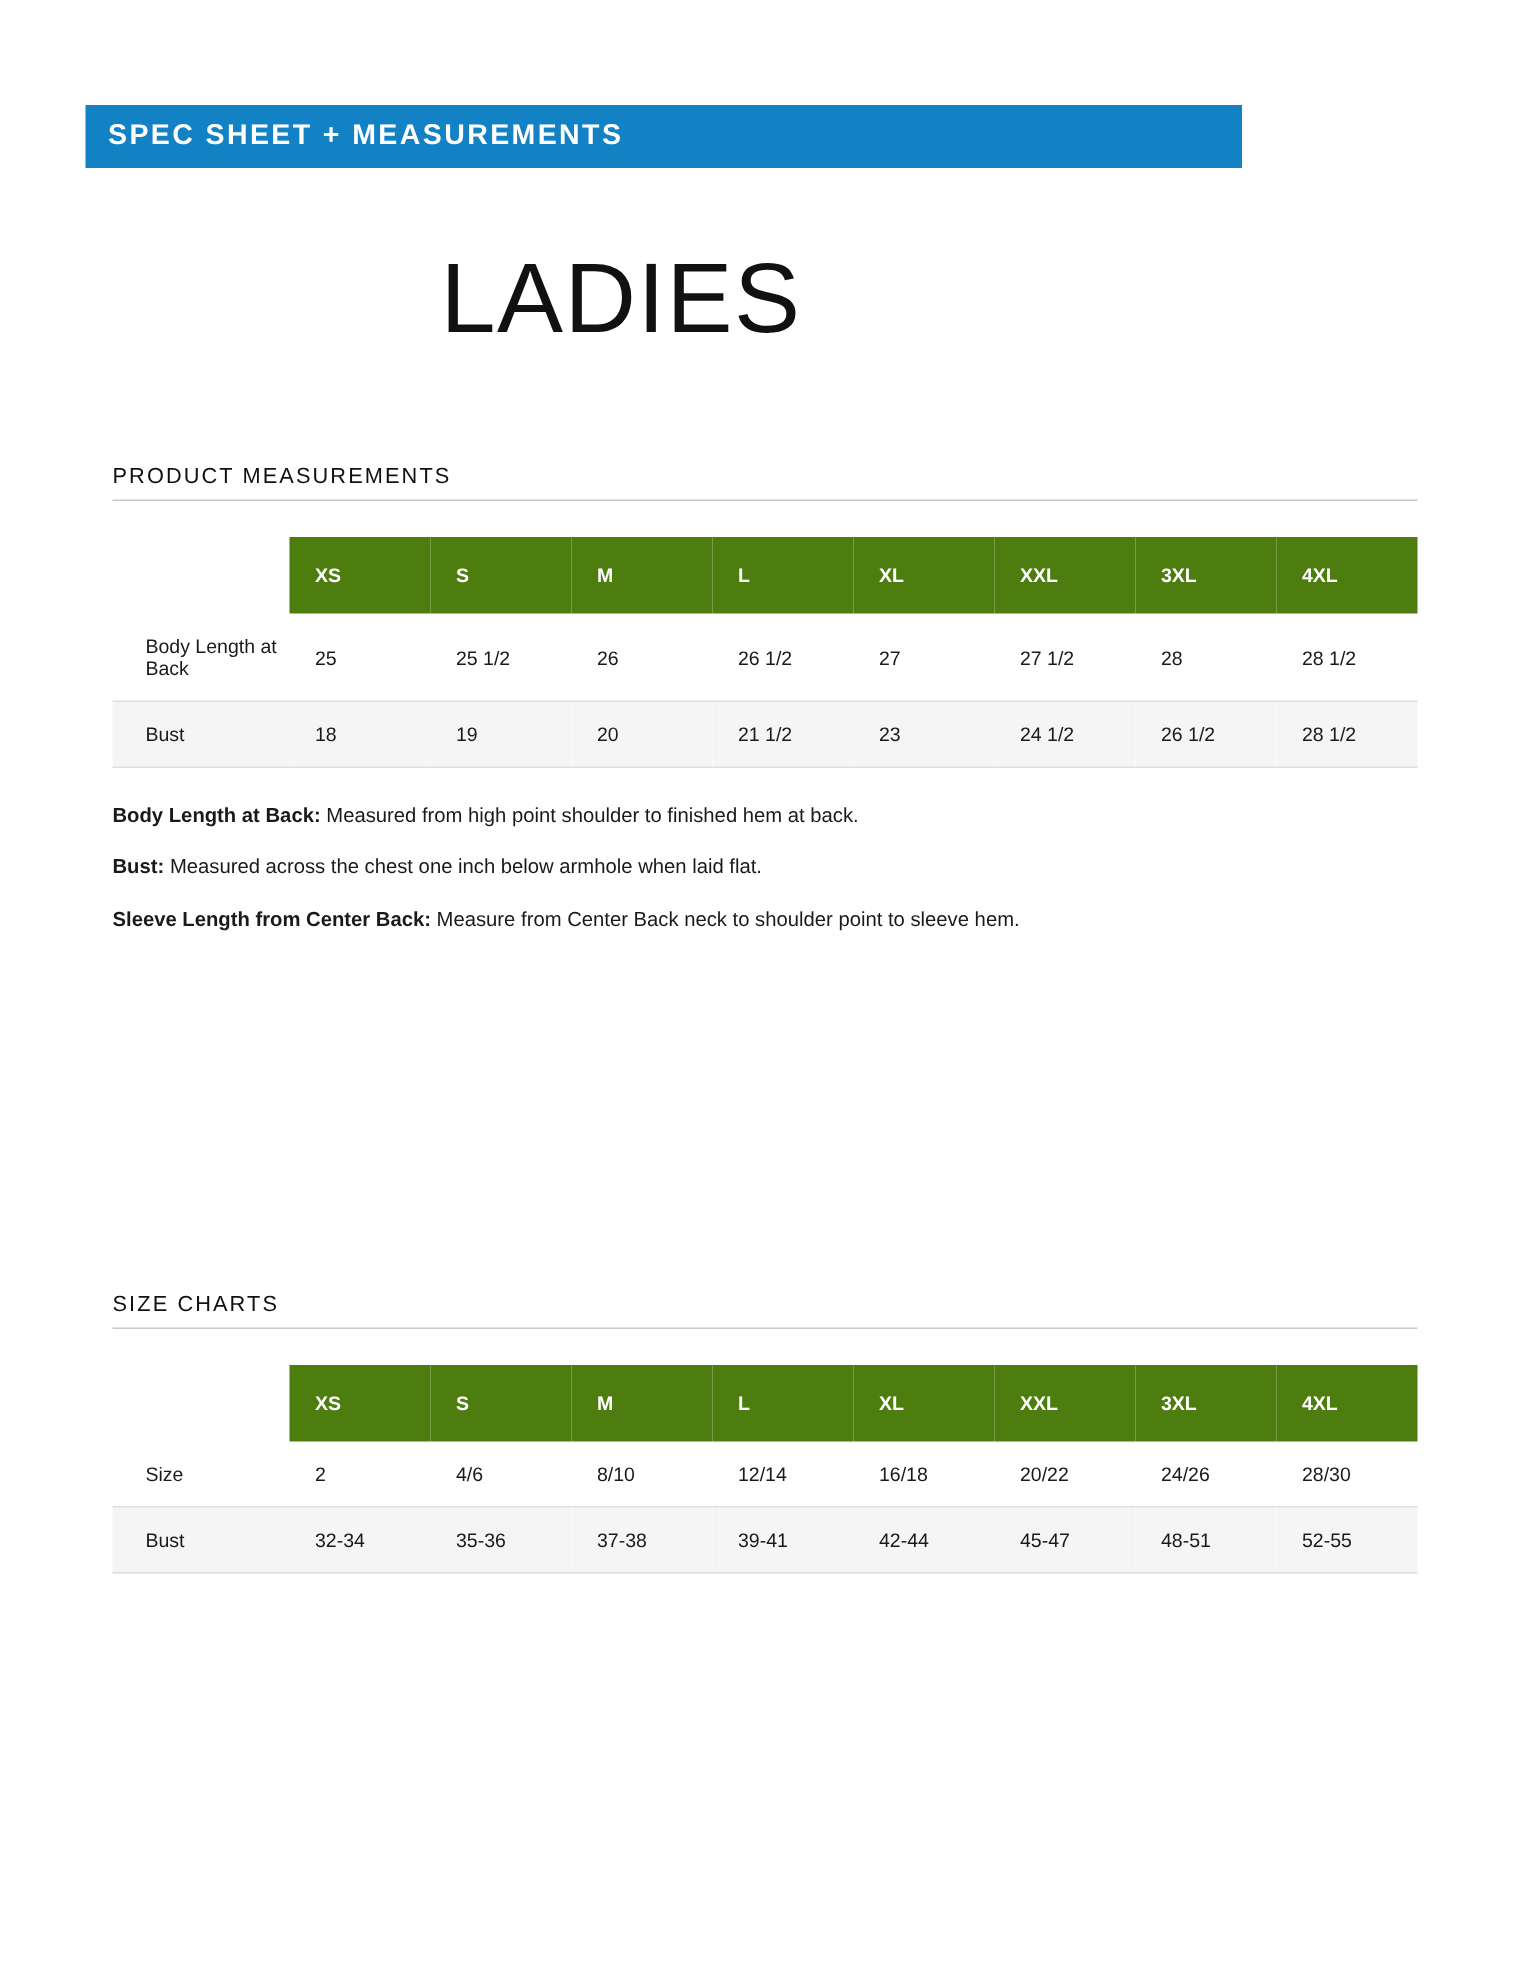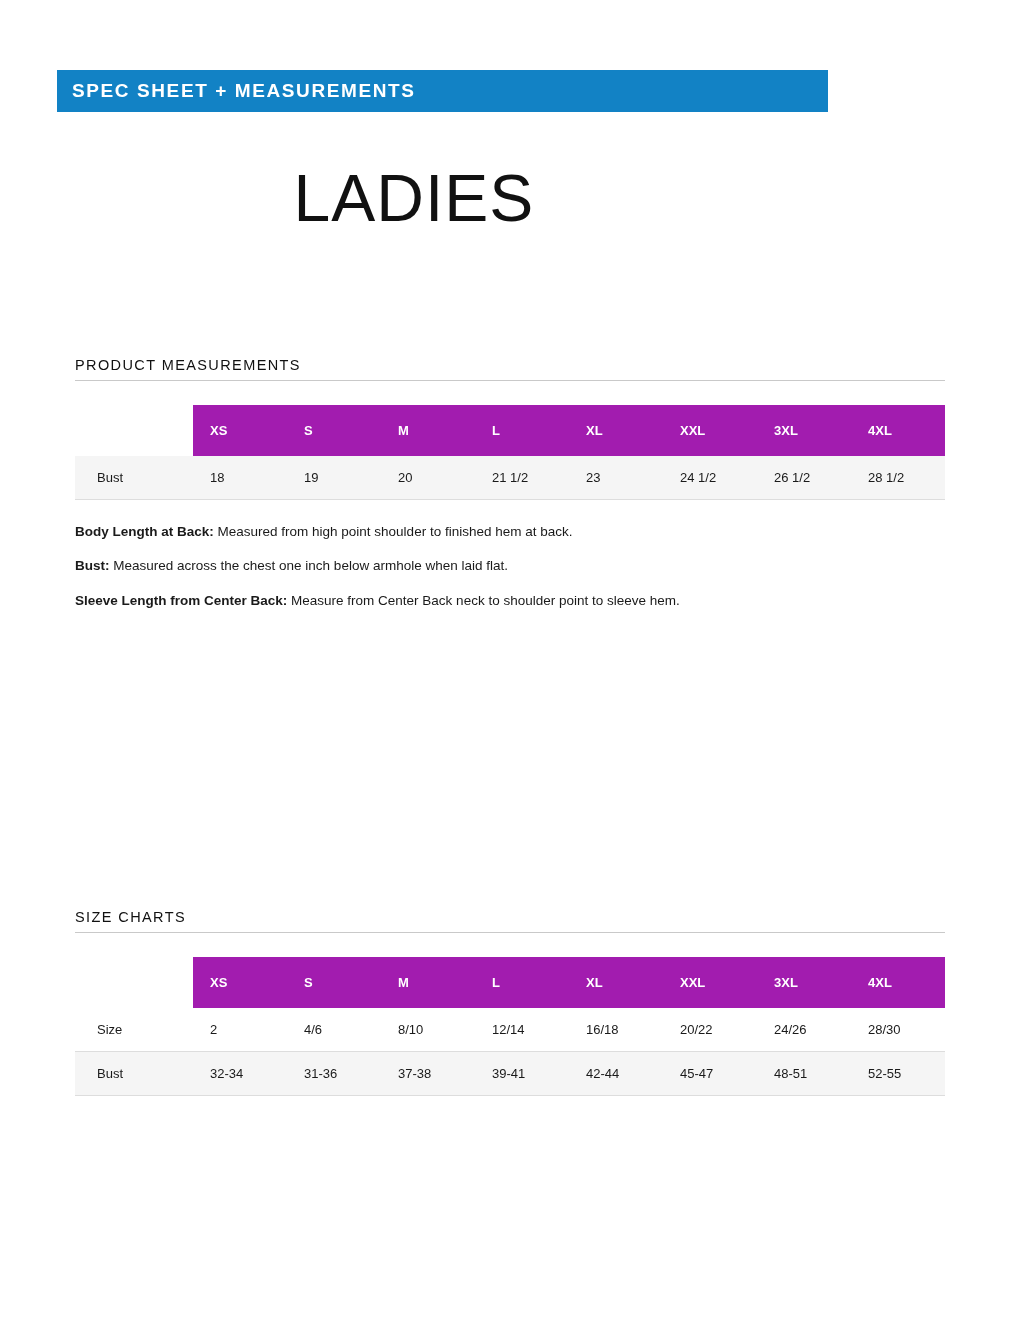--- a/index.html
+++ b/index.html
@@ -40,38 +40,37 @@
     text-align: center;
     font-size: 66px;
     font-weight: normal;
     letter-spacing: 1px;
     color: #111111;
   }
   .section {
     position: absolute;
     left: 75px;
     width: 870px;
-    margin-top: 47px;
   }
   .section-heading {
     font-size: 14.5px;
     letter-spacing: 1.4px;
     color: #111111;
     padding-bottom: 7px;
     border-bottom: 1px solid #c9c9c9;
     font-weight: normal;
   }
   table {
     border-collapse: collapse;
     width: 100%;
     table-layout: fixed;
     margin-top: 24px;
   }
   thead th {
-    background: #a21caf;
+    background: #4d7c0f;
     color: #ffffff;
     font-size: 13px;
     font-weight: bold;
     text-align: left;
     padding: 18px 0 18px 0;
     vertical-align: middle;
   }
   thead th.label-col {
     background: #ffffff;
   }
@@ -132,20 +131,31 @@
         <th class="cellpad">S</th>
         <th class="cellpad">M</th>
         <th class="cellpad">L</th>
         <th class="cellpad">XL</th>
         <th class="cellpad">XXL</th>
         <th class="cellpad">3XL</th>
         <th class="cellpad">4XL</th>
       </tr>
     </thead>
     <tbody>
+      <tr>
+        <td class="label-col">Body Length at Back</td>
+        <td class="cellpad">25</td>
+        <td class="cellpad">25 1/2</td>
+        <td class="cellpad">26</td>
+        <td class="cellpad">26 1/2</td>
+        <td class="cellpad">27</td>
+        <td class="cellpad">27 1/2</td>
+        <td class="cellpad">28</td>
+        <td class="cellpad">28 1/2</td>
+      </tr>
       <tr class="alt">
         <td class="label-col">Bust</td>
         <td class="cellpad">18</td>
         <td class="cellpad">19</td>
         <td class="cellpad">20</td>
         <td class="cellpad">21 1/2</td>
         <td class="cellpad">23</td>
         <td class="cellpad">24 1/2</td>
         <td class="cellpad">26 1/2</td>
         <td class="cellpad">28 1/2</td>
@@ -201,21 +211,21 @@
         <td class="cellpad">8/10</td>
         <td class="cellpad">12/14</td>
         <td class="cellpad">16/18</td>
         <td class="cellpad">20/22</td>
         <td class="cellpad">24/26</td>
         <td class="cellpad">28/30</td>
       </tr>
       <tr class="alt">
         <td class="label-col">Bust</td>
         <td class="cellpad">32-34</td>
-        <td class="cellpad">31-36</td>
+        <td class="cellpad">35-36</td>
         <td class="cellpad">37-38</td>
         <td class="cellpad">39-41</td>
         <td class="cellpad">42-44</td>
         <td class="cellpad">45-47</td>
         <td class="cellpad">48-51</td>
         <td class="cellpad">52-55</td>
       </tr>
     </tbody>
   </table>
 </div>

